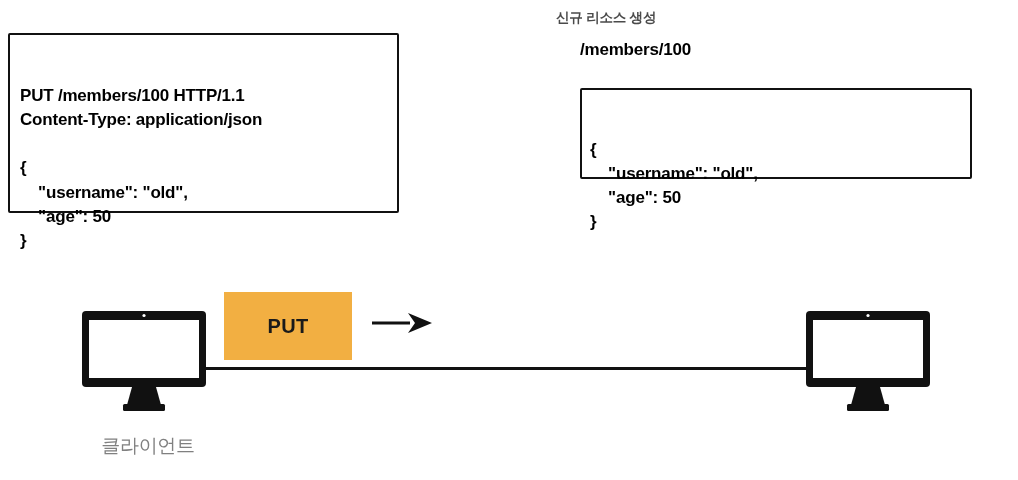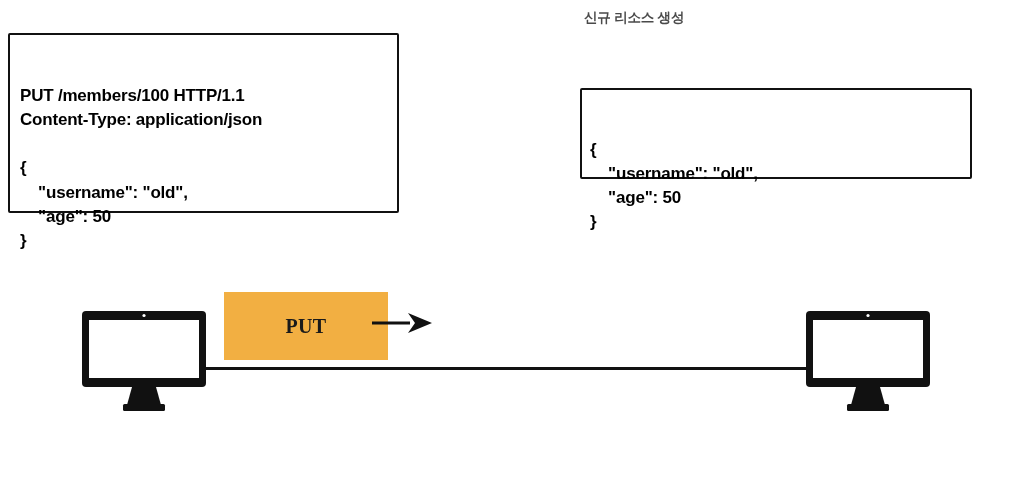--- a/index.html
+++ b/index.html
@@ -48,21 +48,21 @@
   #request-text {
     left: 20px;
     top: 40px;
     font-size: 17px;
     letter-spacing: -0.2px;
   }
 
   
   #resource-caption {
     position: absolute;
-    left: 584px;
+    left: 556px;
     top: 9px;
     font-size: 13.5px;
     font-weight: bold;
     color: #4a4a4a;
     letter-spacing: -0.2px;
   }
   #resource-path {
     position: absolute;
     left: 580px;
     top: 40px;
@@ -92,27 +92,26 @@
     width: 618px;
     height: 3px;
     background: #111111;
   }
 
   
   #method-chip {
     position: absolute;
     left: 224px;
     top: 292px;
-    width: 164px;
+    width: 128px;
     height: 68px;
     background: #f2af42;
     display: flex;
     align-items: center;
     justify-content: center;
-    font-family: Liberation Serif, serif;
   }
   #method-chip-label {
     font-size: 20px;
     font-weight: bold;
     color: #1a1a1a;
     letter-spacing: 0.3px;
   }
 
   
   #flow-arrow {
@@ -147,20 +146,21 @@
   <div class="code-block" id="request-text">PUT /members/100 HTTP/1.1
 Content-Type: application/json
 
 {
     "username": "old",
     "age": 50
 }</div>
 
   <div id="resource-caption">신규 리소스 생성</div>
 
+  <div id="resource-path">/members/100</div>
 
   <div class="sketch-box" id="resource-box"></div>
   <div class="code-block" id="resource-json">{
     "username": "old",
     "age": 50
 }</div>
 
   <div id="wire"></div>
 
   <div id="method-chip">
@@ -172,20 +172,21 @@
     <path d="M 38 2 L 62 12 L 38 22 L 45 12 Z" fill="#111111"></path>
   </svg>
 
   <svg class="computer" id="client-computer" viewBox="0 0 124 102">
     <rect x="0" y="0" width="124" height="76" rx="4" ry="4" fill="#111111"></rect>
     <rect x="7" y="9" width="110" height="58" fill="#ffffff"></rect>
     <circle cx="62" cy="4.5" r="1.6" fill="#ffffff"></circle>
     <path d="M 50 76 L 74 76 L 79 94 L 45 94 Z" fill="#111111"></path>
     <rect x="41" y="93" width="42" height="7" rx="1.5" fill="#111111"></rect>
   </svg>
+  <div class="node-label" id="client-label">클라이언트</div>
 
   <svg class="computer" id="server-computer" viewBox="0 0 124 102">
     <rect x="0" y="0" width="124" height="76" rx="4" ry="4" fill="#111111"></rect>
     <rect x="7" y="9" width="110" height="58" fill="#ffffff"></rect>
     <circle cx="62" cy="4.5" r="1.6" fill="#ffffff"></circle>
     <path d="M 50 76 L 74 76 L 79 94 L 45 94 Z" fill="#111111"></path>
     <rect x="41" y="93" width="42" height="7" rx="1.5" fill="#111111"></rect>
   </svg>
 
 </div>

